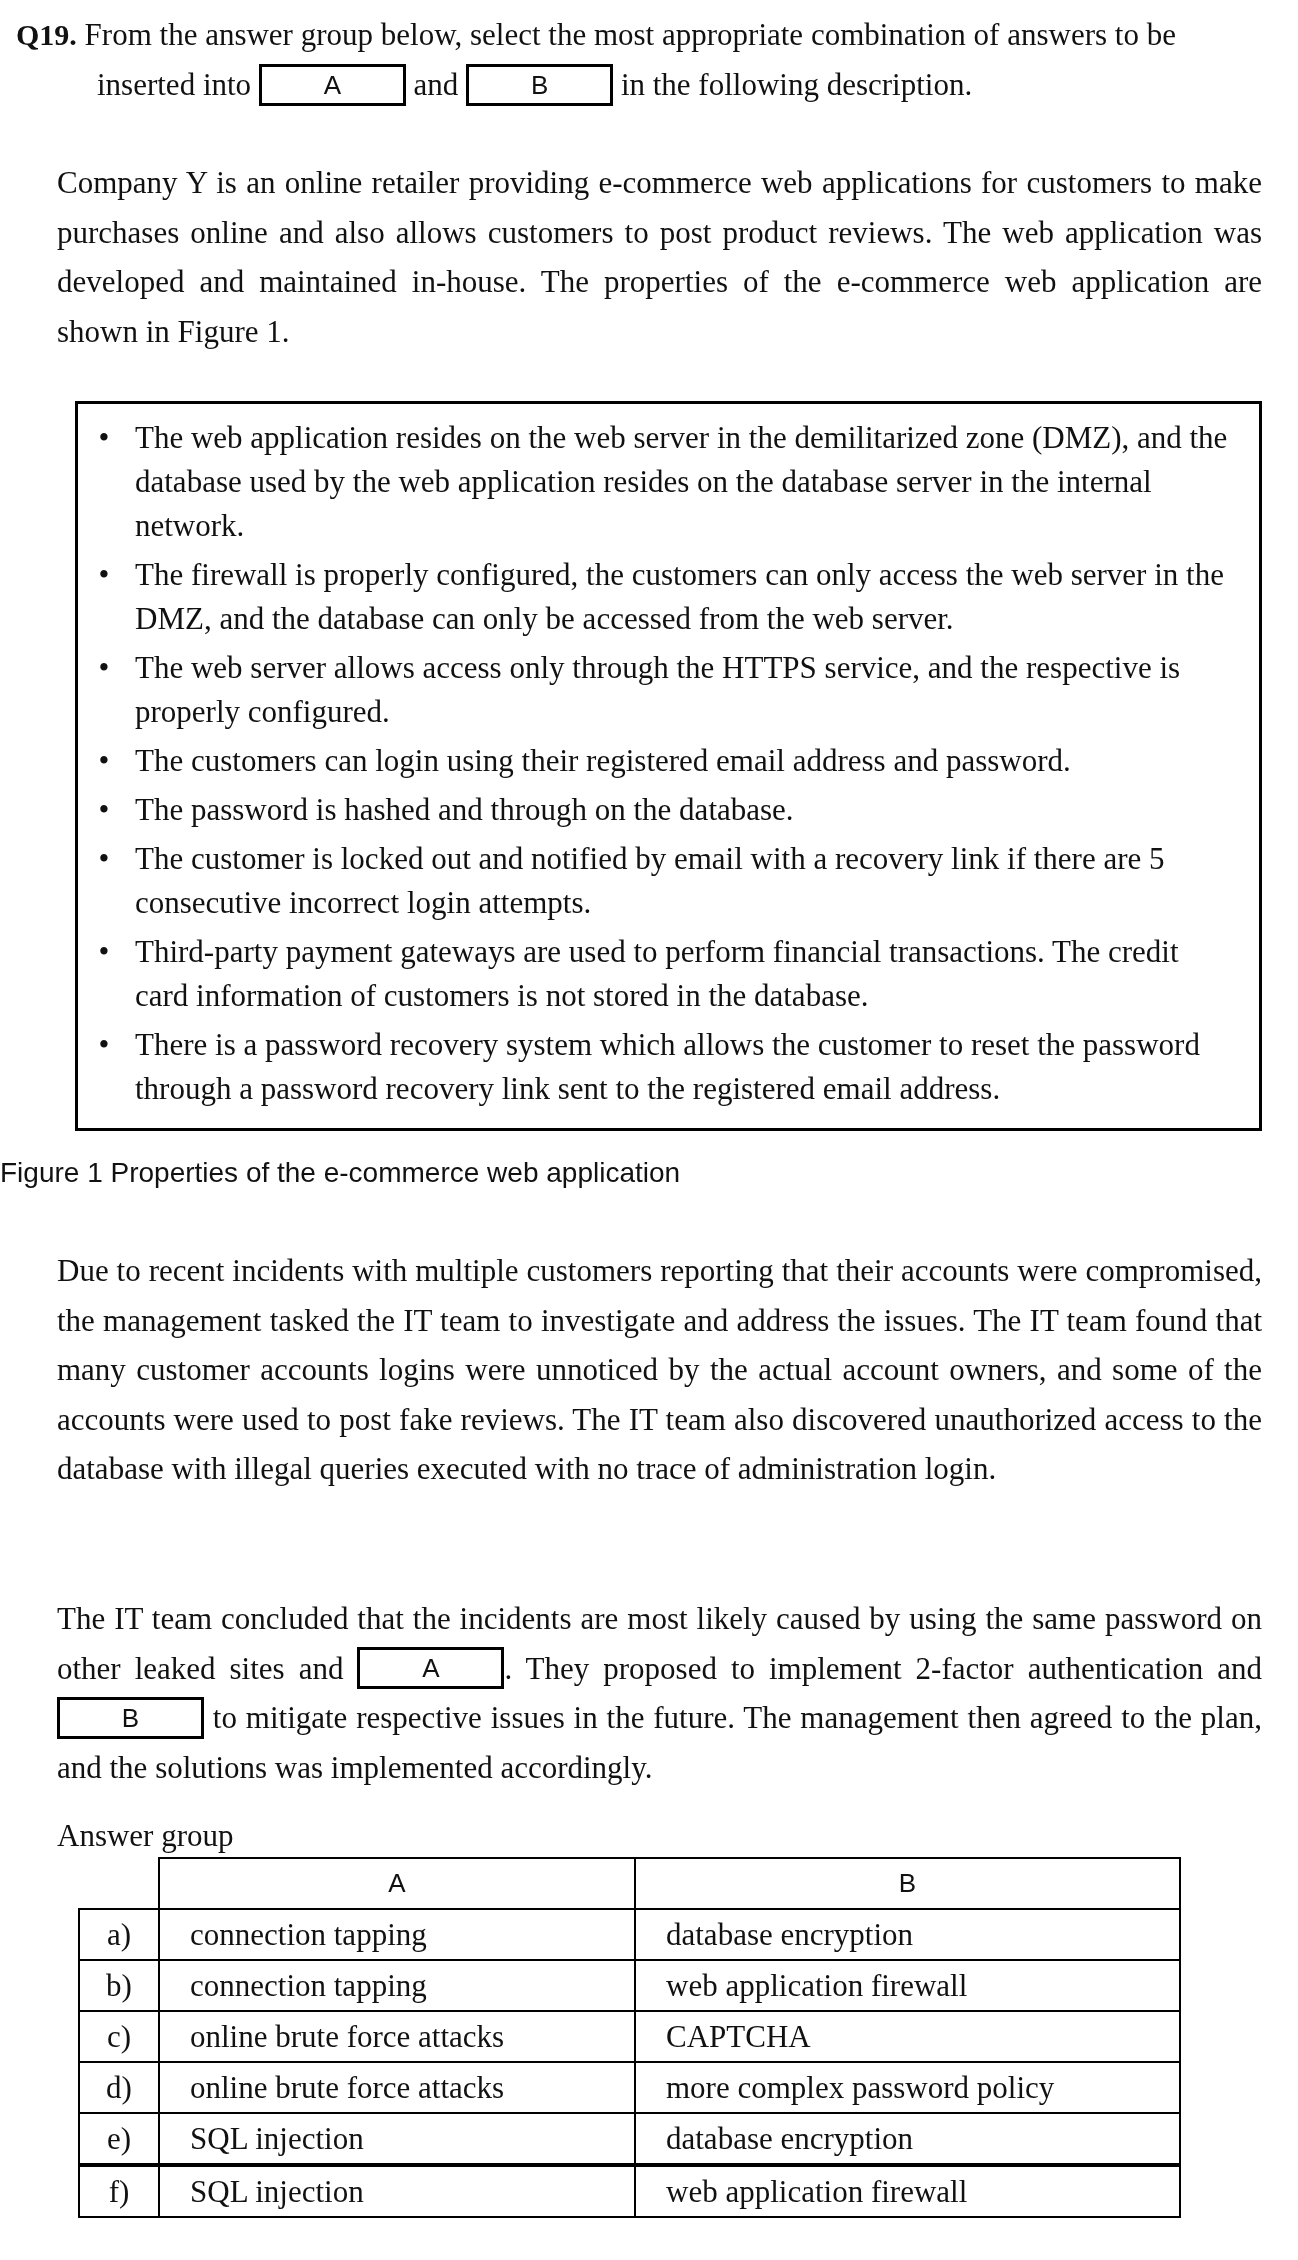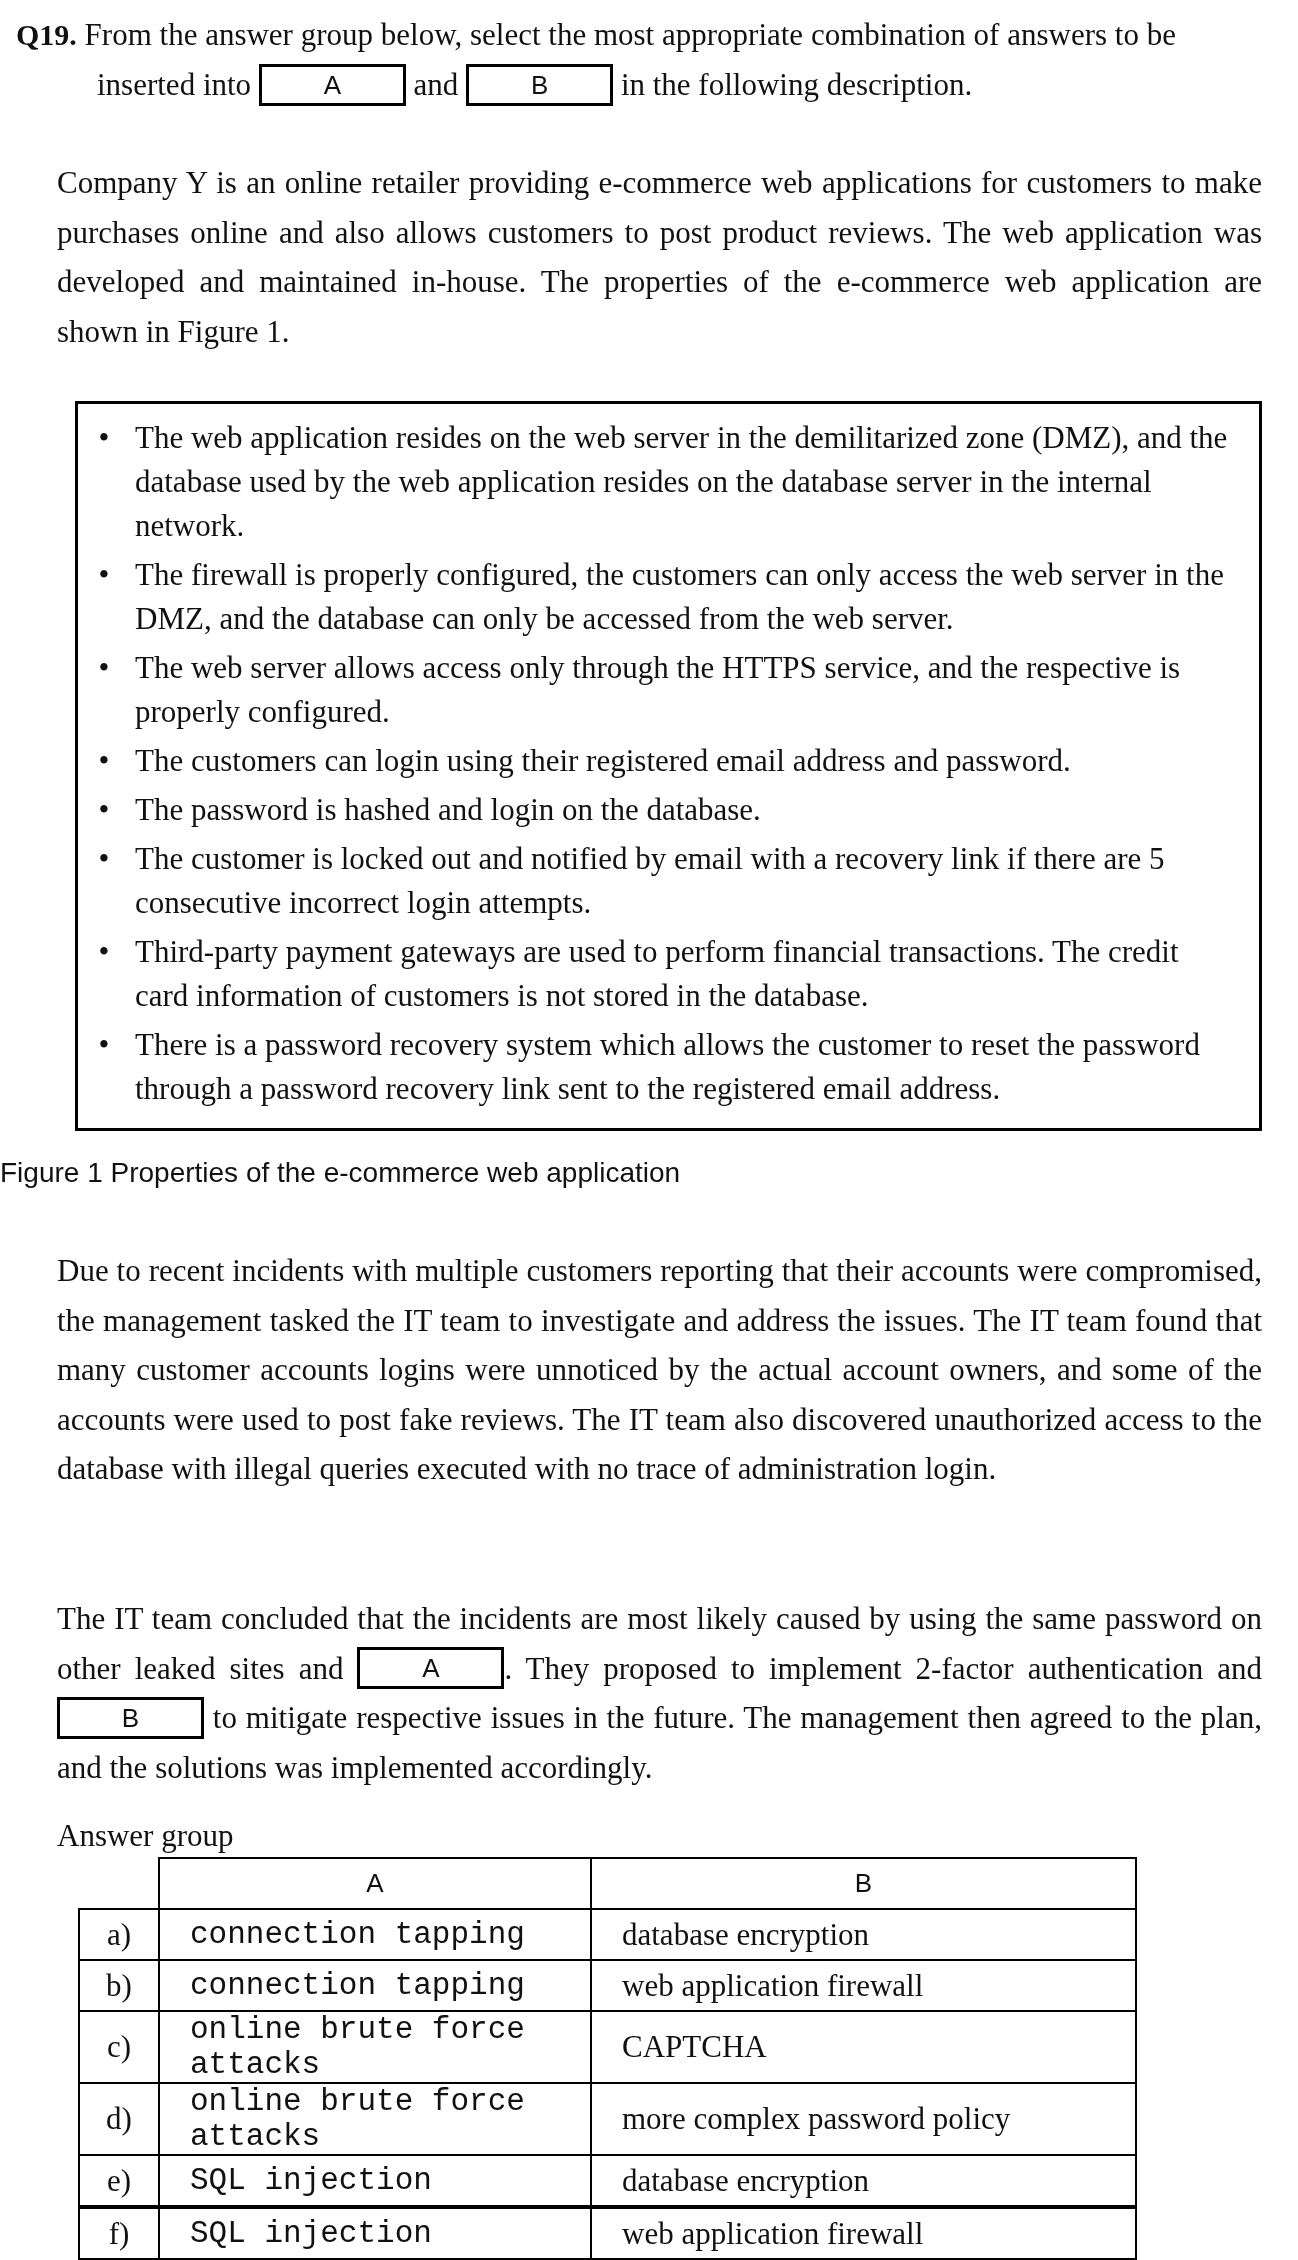--- a/index.html
+++ b/index.html
@@ -22,21 +22,21 @@
   #fig-list li .bullet { position: absolute; left: 16px; top: 0; width: 20px; text-align: center; }
   #fig-caption { left: 0; width: 1280px; top: 1153px; font-size: 28px; line-height: 40px; }
   #p2 { top: 1246px; }
   #p3 { top: 1594px; }
   #ans-label { left: 57px; top: 1814px; font-size: 31px; line-height: 44px; }
   table#answers { position: absolute; left: 78px; top: 1857px; border-collapse: collapse; }
   #answers td, #answers th { border: 2px solid #000; height: 49px; padding: 0; font-weight: normal; font-size: 31px; }
   #answers th { font-family: "Liberation Sans", sans-serif; font-size: 26px; text-align: center; }
   #answers th.corner { border: none; border-bottom: 2px solid #000; border-right: 2px solid #000; }
   #answers td.letter { width: 78px; text-align: center; }
-  #answers td.a-cell { width: 432px; padding-left: 30px; box-sizing: border-box; font-family: Liberation Mono, monospace; }
+  #answers td.a-cell { width: 476px; padding-left: 30px; box-sizing: border-box; }
   #answers td.b-cell { width: 545px; padding-left: 30px; box-sizing: border-box; }
   #answers tr.thick-top td { border-top: 4px solid #000; }
 </style>
 </head>
 <body>
 
 <div id="q-head" class="abs serif">
   <span class="qnum">Q19.</span>
   <span>From the answer group below, select the most appropriate combination of answers to be</span>
 </div>
@@ -49,21 +49,21 @@
 </div>
 
 <p id="p1" class="abs serif para" style="margin:0">Company Y is an online retailer providing e-commerce web applications for customers to make purchases online and also allows customers to post product reviews. The web application was developed and maintained in-house. The properties of the e-commerce web application are shown in Figure 1.</p>
 
 <div id="fig-box" class="abs">
   <ul id="fig-list">
     <li><span class="bullet">•</span><span>The web application resides on the web server in the demilitarized zone (DMZ), and the database used by the web application resides on the database server in the internal network.</span></li>
     <li><span class="bullet">•</span><span>The firewall is properly configured, the customers can only access the web server in the DMZ, and the database can only be accessed from the web server.</span></li>
     <li><span class="bullet">•</span><span>The web server allows access only through the HTTPS service, and the respective is properly configured.</span></li>
     <li><span class="bullet">•</span><span>The customers can login using their registered email address and password.</span></li>
-    <li><span class="bullet">•</span><span>The password is hashed and login on the database.</span></li>
+    <li><span class="bullet">•</span><span>The password is hashed and through on the database.</span></li>
     <li><span class="bullet">•</span><span>The customer is locked out and notified by email with a recovery link if there are 5 consecutive incorrect login attempts.</span></li>
     <li><span class="bullet">•</span><span>Third-party payment gateways are used to perform financial transactions. The credit card information of customers is not stored in the database.</span></li>
     <li><span class="bullet">•</span><span>There is a password recovery system which allows the customer to reset the password through a password recovery link sent to the registered email address.</span></li>
   </ul>
 </div>
 <div id="fig-caption" class="abs sans">Figure 1 Properties of the e-commerce web application</div>
 
 <p id="p2" class="abs serif para" style="margin:0">Due to recent incidents with multiple customers reporting that their accounts were compromised, the management tasked the IT team to investigate and address the issues. The IT team found that many customer accounts logins were unnoticed by the actual account owners, and some of the accounts were used to post fake reviews. The IT team also discovered unauthorized access to the database with illegal queries executed with no trace of administration login.</p>
 
 <p id="p3" class="abs serif para" style="margin:0">

